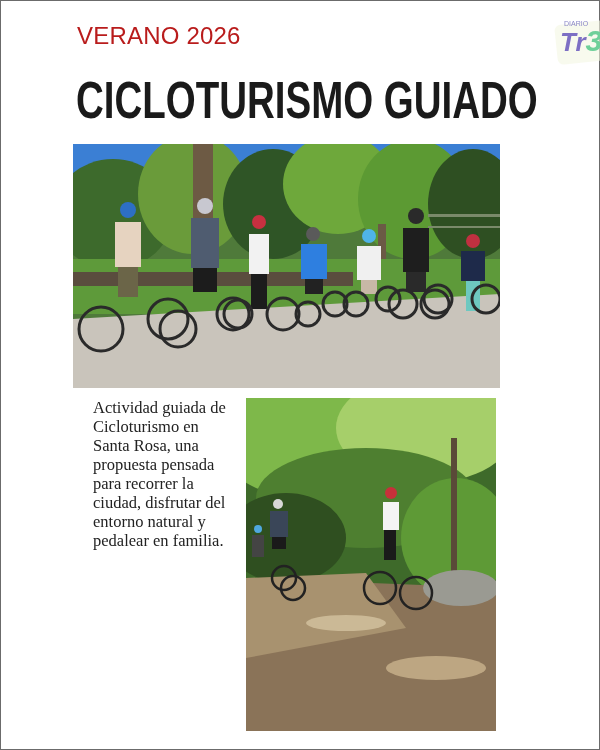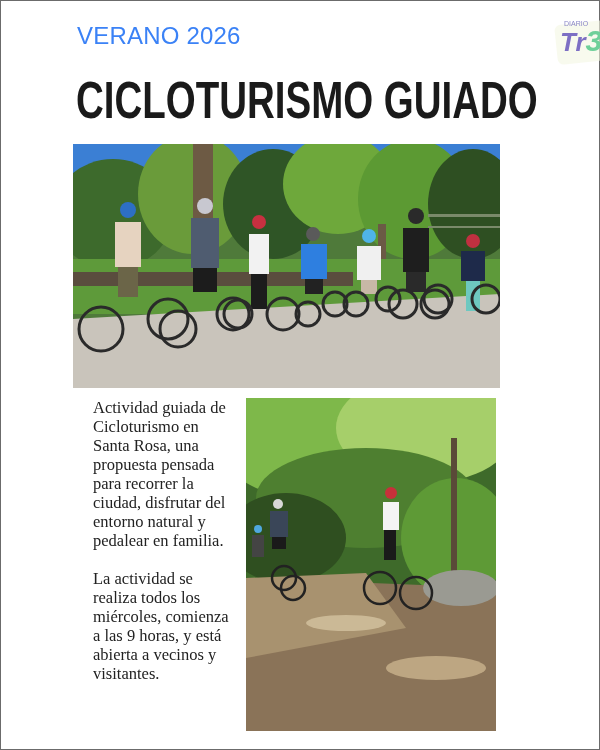--- a/index.html
+++ b/index.html
@@ -1,18 +1,18 @@
 <!DOCTYPE html>
 <html><head>
 <meta charset="utf-8">
 <style>
   html, body { margin:0; padding:0; }
   body { width:600px; height:750px; background:#ffffff; position:relative; overflow:hidden; }
   .frame { position:absolute; left:0; top:0; width:598px; height:748px; border:1px solid #6b6b6b; background:#fff; }
-  .kicker { position:absolute; left:77px; top:22px; font-family:"Liberation Sans", sans-serif; font-size:24px; color:#3b82f6; letter-spacing:0.2px; }
+  .kicker { position:absolute; left:77px; top:22px; font-family:"Liberation Sans", sans-serif; font-size:24px; color:#b91c1c; letter-spacing:0.2px; }
   .headline { position:absolute; left:76px; top:68px; font-family:"Liberation Sans", sans-serif; font-weight:bold; font-size:52px; line-height:64px; color:#1a1a1a; transform:scaleX(0.74); transform-origin:left top; white-space:nowrap; letter-spacing:0px; }
   .logo { position:absolute; left:556px; top:20px; width:64px; height:44px; }
   .logo .small { position:absolute; left:8px; top:0px; font-family:"Liberation Sans", sans-serif; font-size:7px; color:#8a86c8; }
   .logo .tr { position:absolute; left:4px; top:4px; font-family:"Liberation Sans", sans-serif; font-weight:bold; font-size:26px; color:#7d6fc4; font-style:italic; }
   .logo .three { color:#6fd09a; font-size:30px; }
   .logo .s { color:#7d6fc4; }
   .logo .bg { position:absolute; left:0; top:2px; width:62px; height:40px; background:#f4f6e2; border-radius:6px; transform:rotate(-6deg); opacity:0.6; }
 
   .photo1 { position:absolute; left:73px; top:144px; width:427px; height:244px; overflow:hidden; }
   .photo2 { position:absolute; left:246px; top:398px; width:250px; height:333px; overflow:hidden; }
@@ -96,21 +96,20 @@
       <circle cx="330" cy="160" r="14"></circle>
         <circle cx="365" cy="155" r="14"></circle>
       <circle cx="362" cy="160" r="14"></circle>
         <circle cx="413" cy="155" r="14"></circle>
     </g>
   </svg>
 </div>
 
 <div class="body-text">
   <p>Actividad guiada de Cicloturismo en Santa Rosa, una propuesta pensada para recorrer la ciudad, disfrutar del entorno natural y pedalear en familia.</p>
-  <p>La actividad se realiza todos los miércoles, comienza a las 9 horas, y está abierta a vecinos y visitantes.</p>
 </div>
 
 <div class="photo2">
   <svg viewBox="0 0 250 333" preserveAspectRatio="none">
     <rect x="0" y="0" width="250" height="333" fill="#3e6a2a"></rect>
     <ellipse cx="60" cy="40" rx="90" ry="60" fill="#7eb84a"></ellipse>
     <ellipse cx="180" cy="30" rx="90" ry="55" fill="#a6cf6a"></ellipse>
     <ellipse cx="120" cy="100" rx="110" ry="50" fill="#4e7f30"></ellipse>
     <ellipse cx="40" cy="140" rx="60" ry="45" fill="#2f4f20"></ellipse>
     <ellipse cx="210" cy="140" rx="55" ry="60" fill="#5e9a36"></ellipse>

